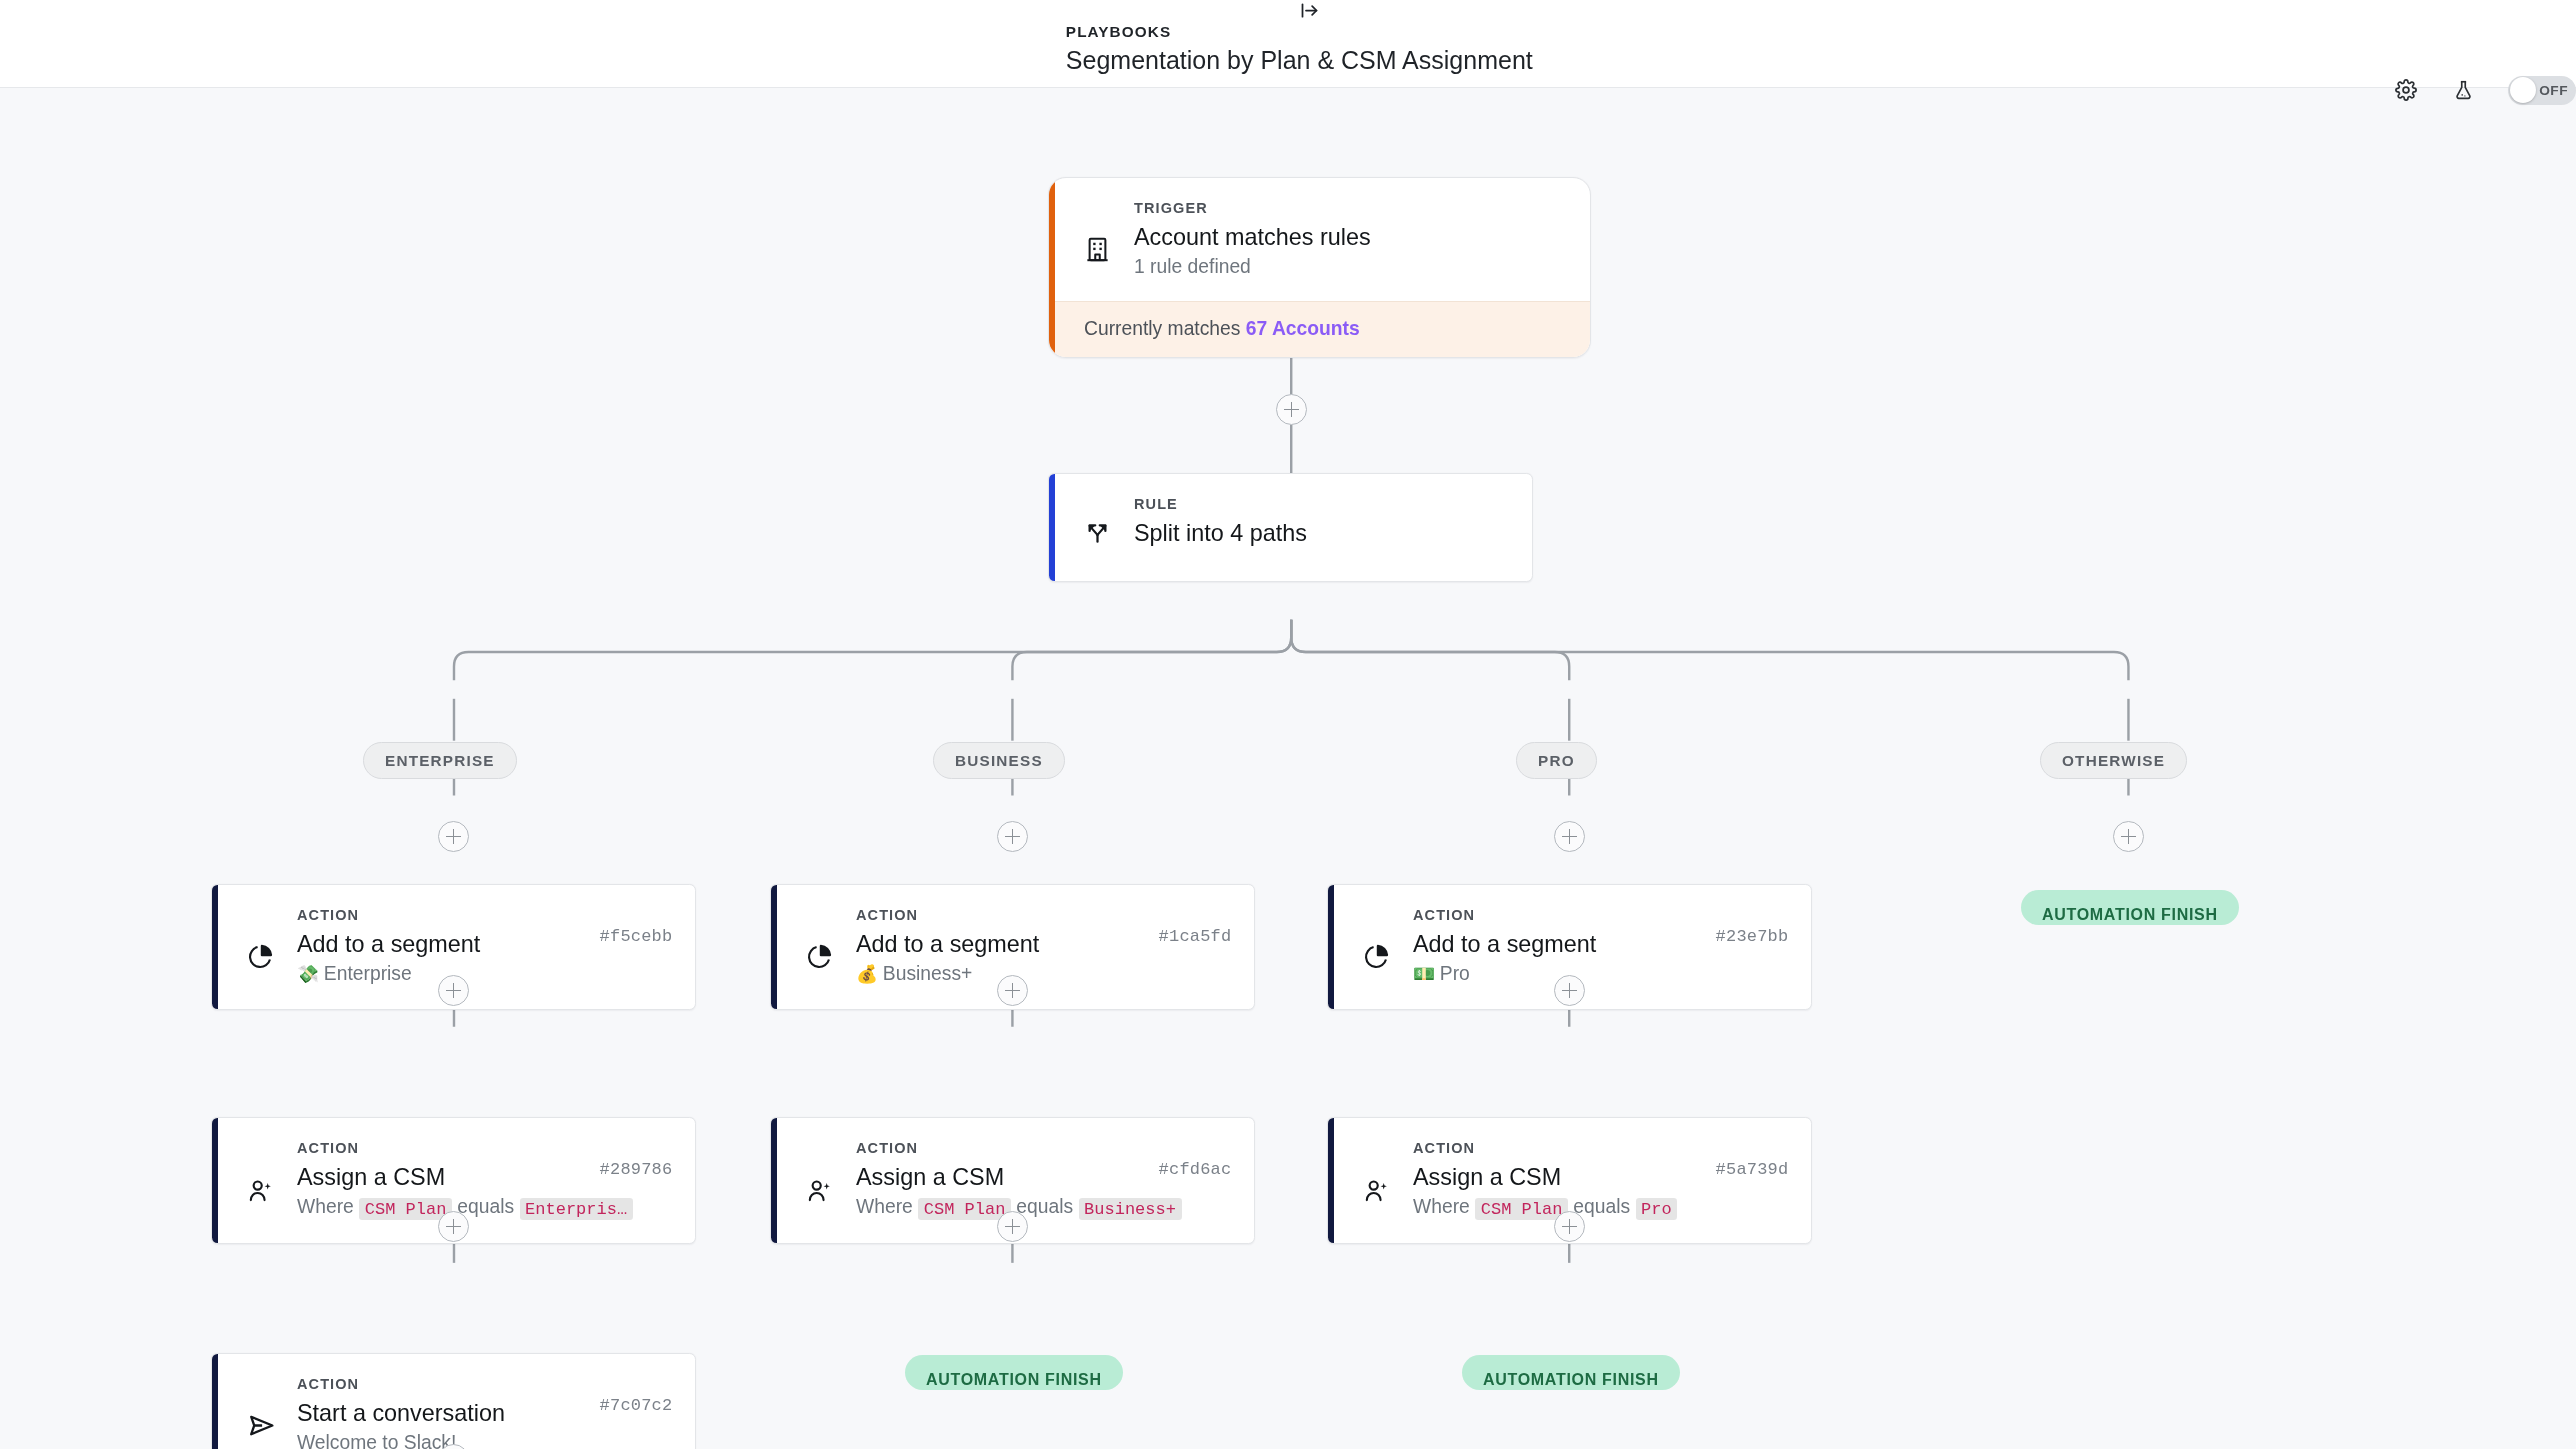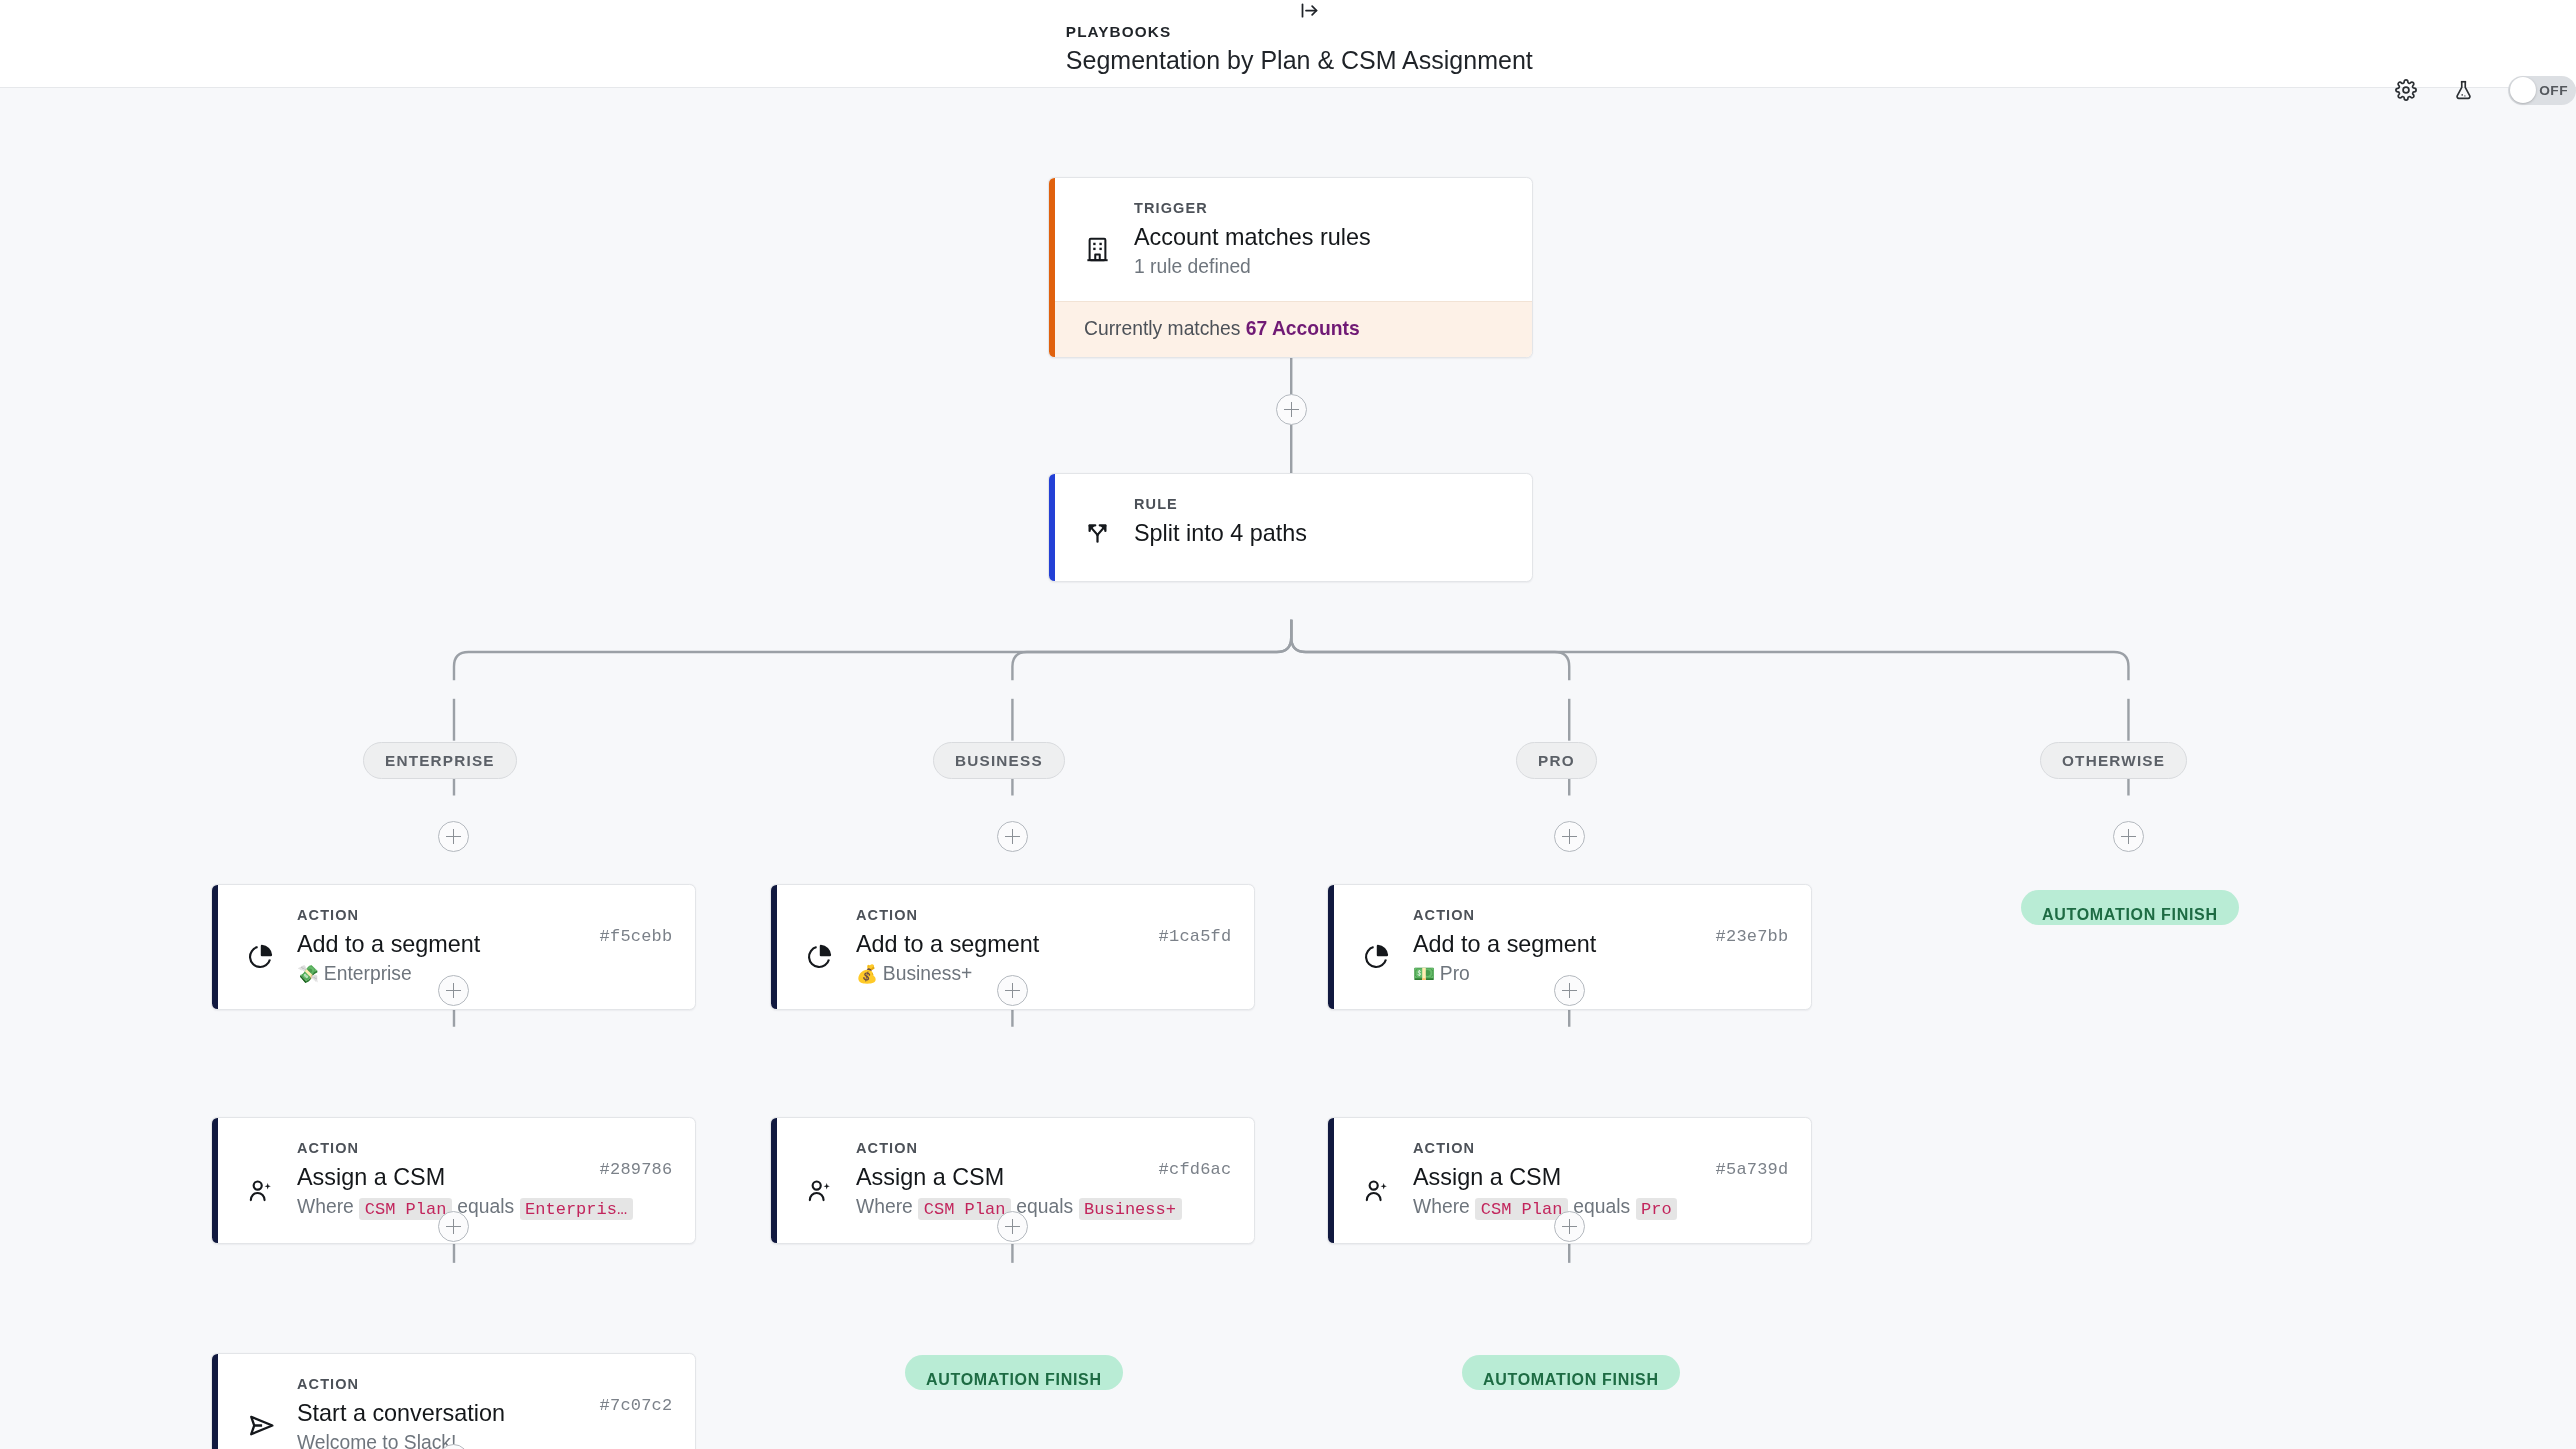--- a/index.html
+++ b/index.html
@@ -160,21 +160,21 @@
     padding: 1.6px 5.6px;
   }
   .match-footer {
     border-top: 0.8px solid #f2e3d5;
     background: #fdf1e7;
     padding: 13px 24px 14.5px 35px;
     font-size: 19.3px;
     color: #4c5158;
     line-height: 27px;
   }
-  .match-count { color: #701a75; font-weight: 700; text-align: center; }
+  .match-count { color: #8b5cf6; font-weight: 700; text-align: center; }
 
   
   .plus-btn {
     position: absolute;
     width: 31px; height: 31px;
     border-radius: 50%;
     background: #fbfbfc;
     border: 1.3px solid #b4b9bf;
     cursor: pointer;
     z-index: 20;
@@ -300,21 +300,21 @@
       <line x1="1256" y1="1345" x2="1256" y2="1393"></line>
       <line x1="1947" y1="1345" x2="1947" y2="1393"></line>
       <line x1="563" y1="1431" x2="563" y2="1458"></line>
       <line x1="1256" y1="1431" x2="1256" y2="1458"></line>
       <line x1="1947" y1="1431" x2="1947" y2="1458"></line>
 
       <line x1="563" y1="1640" x2="563" y2="1682"></line>
     </g>
   </svg>
 
-  <div class="node-card" style="left:1048px; top:89px; width:485px;">
+  <div class="node-card" style="left:1048px; top:89px; width:543px;border-radius:18px;">
     <div class="accent-bar" style="background:#e0610d;"></div>
     <div class="card-body">
       <div class="card-icon">
         <svg width="27" height="27" viewBox="0 0 24 24" fill="none" stroke="currentColor" stroke-width="1.8" stroke-linejoin="round">
           <rect x="5" y="2.5" width="14" height="19" rx="1"></rect>
           <rect x="8.2" y="6" width="2.1" height="2.1" fill="currentColor" stroke="none"></rect>
           <rect x="13.7" y="6" width="2.1" height="2.1" fill="currentColor" stroke="none"></rect>
           <rect x="8.2" y="10.4" width="2.1" height="2.1" fill="currentColor" stroke="none"></rect>
           <rect x="13.7" y="10.4" width="2.1" height="2.1" fill="currentColor" stroke="none"></rect>
           <path d="M10 21.5v-5h4v5"></path>

